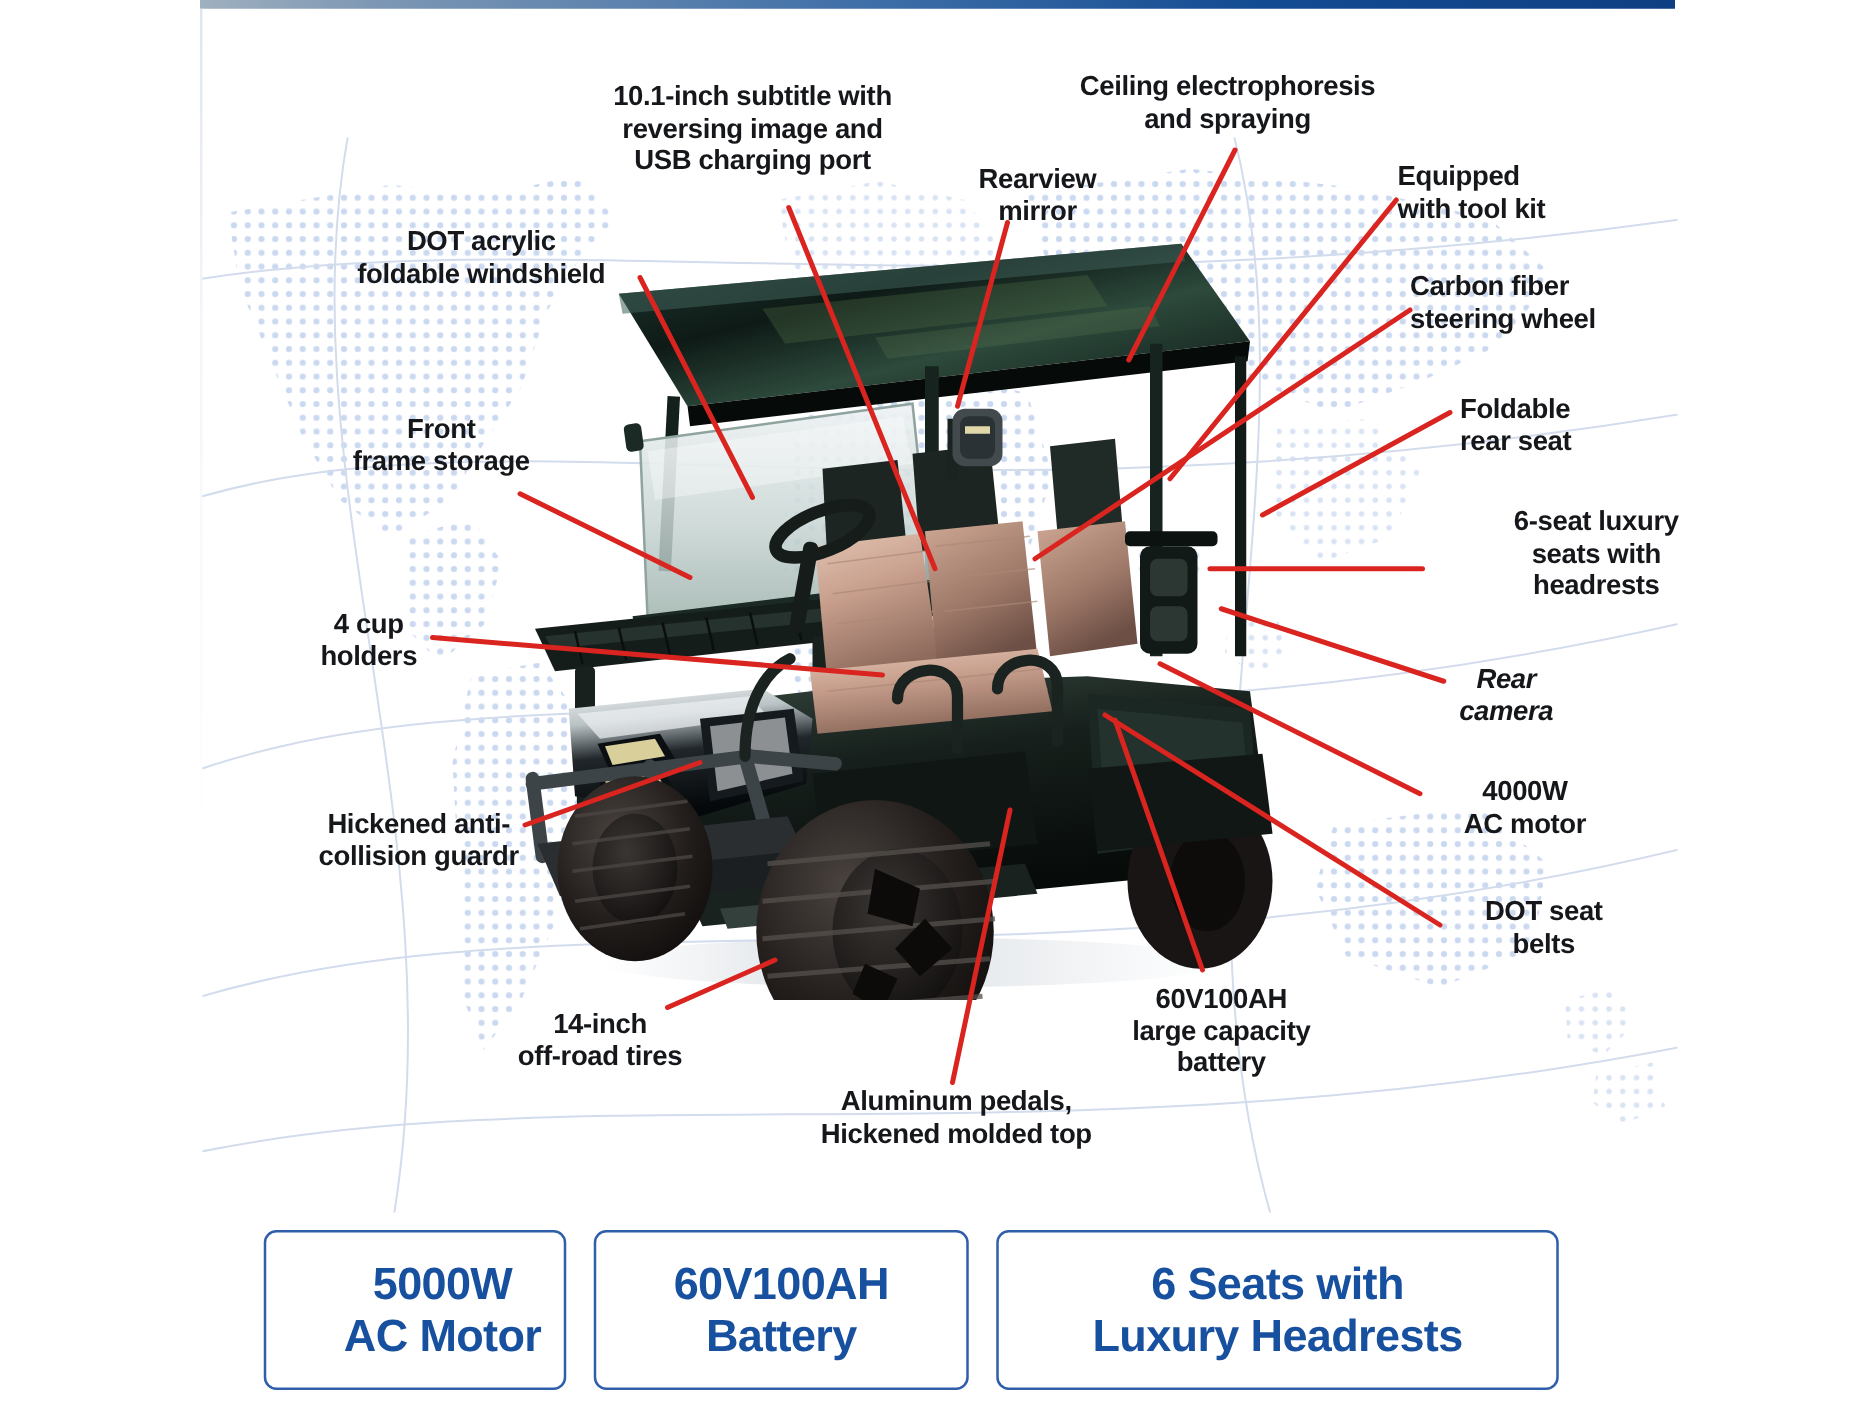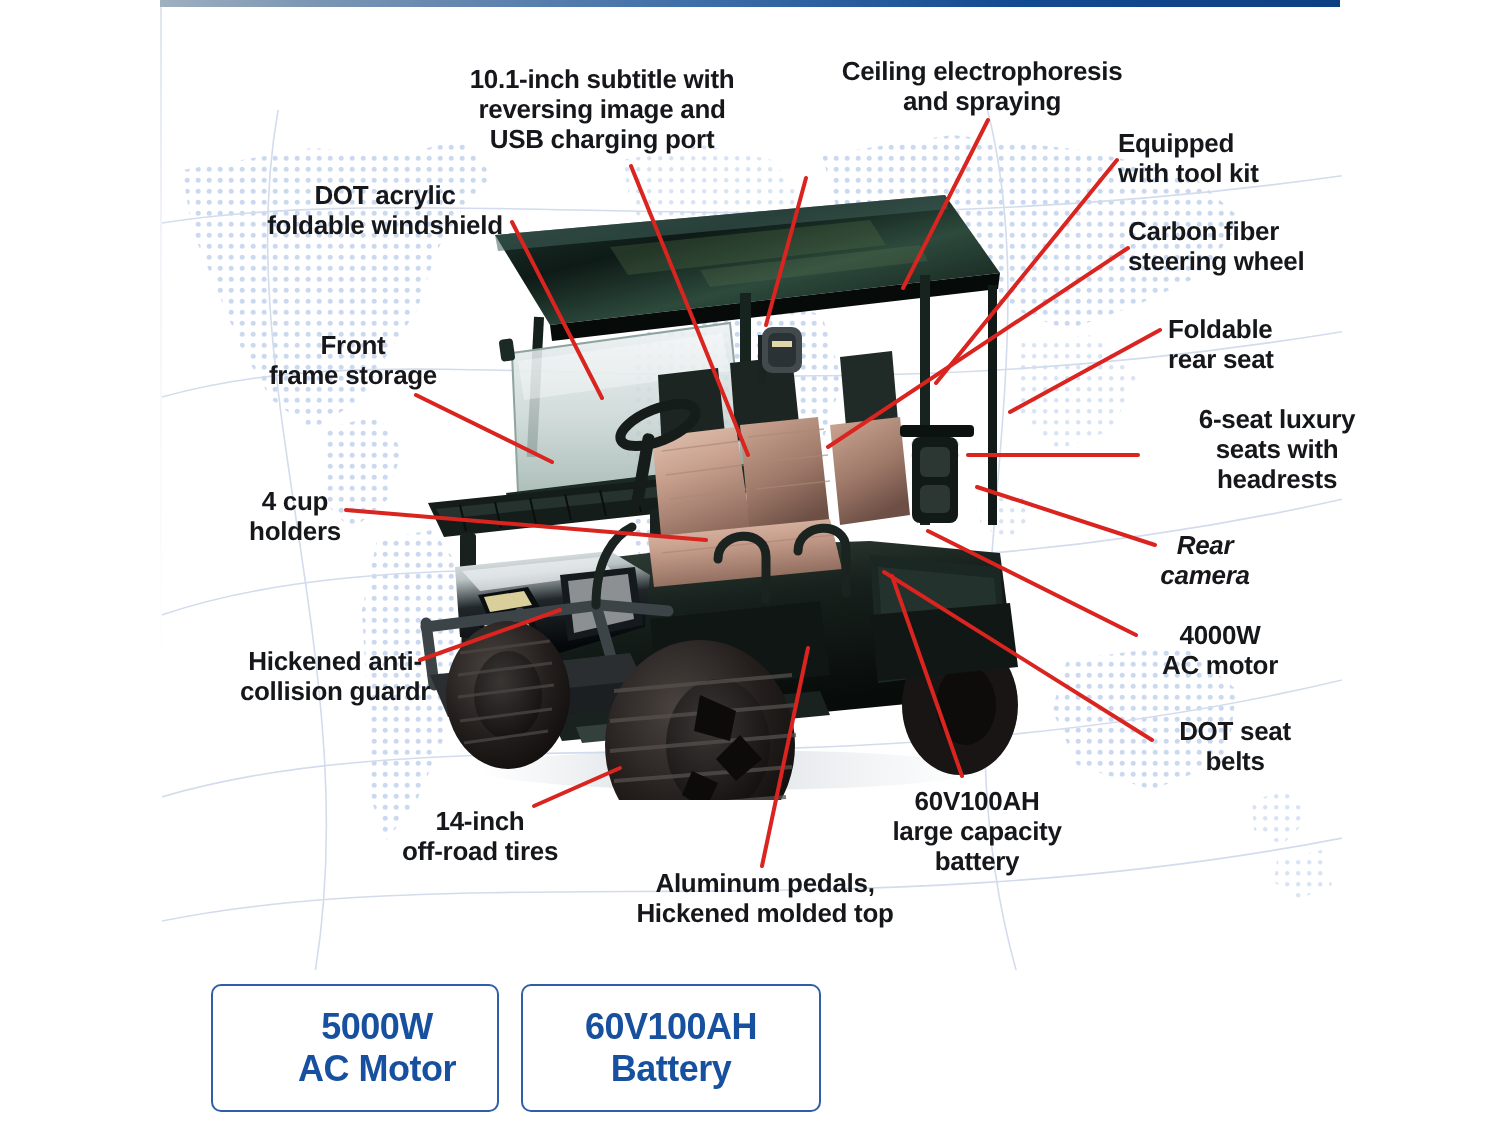--- a/index.html
+++ b/index.html
@@ -37,21 +37,21 @@
   }
 
   
   #leaders{ position:absolute; left:0; top:0; width:1500px; height:1125px; pointer-events:none; }
 
   
   .callout{
     position:absolute;
     color:#15171a;
     font-weight:700;
-    font-size:26px;
+    font-size:22px;
     line-height:1.16;
     letter-spacing:-.3px;
     white-space:pre-line;
     text-rendering:geometricPrecision;
   }
   .c-center{ text-align:center; }
   .c-left{ text-align:left; }
 
   
   #spec-row{
@@ -64,21 +64,21 @@
     background:#ffffff;
     display:flex; align-items:center; justify-content:center;
     text-align:center;
     color:#17509e;
     font-weight:700;
     font-size:36px;
     line-height:1.18;
     white-space:pre-line;
     letter-spacing:-.5px;
   }
-  #spec-0{ width:288px;padding-left:44px; }
+  #spec-0{ width:242px;padding-left:44px; }
   #spec-1{ width:300px; }
   #spec-2{ width:450px; }
 </style>
 </head>
 <body>
 
 <div id="page">
 
   <div id="top-bar"></div>
   <div id="left-rule"></div>
@@ -363,20 +363,22 @@
   <div class="callout c-center" style="left:452px; top:64px; width:300px;">10.1-inch subtitle with
 reversing image and
 USB charging port</div>
 
   <div class="callout c-center" style="left:240px; top:180px; width:290px;">DOT acrylic
 foldable windshield</div>
 
   <div class="callout c-center" style="left:820px; top:56px; width:324px;">Ceiling electrophoresis
 and spraying</div>
 
+  <div class="callout c-center" style="left:760px; top:130px; width:140px;">Rearview
+mirror</div>
 
   <div class="callout c-left" style="left:1128px; top:216px; width:220px;">Carbon fiber
 steering wheel</div>
 
   <div class="callout c-left" style="left:1118px; top:128px; width:220px;">Equipped
 with tool kit</div>
 
   <div class="callout c-left" style="left:1168px; top:314px; width:190px;">Foldable
 rear seat</div>
 
@@ -410,15 +412,17 @@
 
   <div class="callout c-center" style="left:862px; top:786px; width:230px;">60V100AH
 large capacity
 battery</div>
 
   <div id="spec-row">
     <div id="spec-0" class="spec-box">5000W
 AC Motor</div>
     <div id="spec-1" class="spec-box">60V100AH
 Battery</div>
+    <div id="spec-2" class="spec-box">6 Seats with
+Luxury Headrests</div>
   </div>
 
 </div>
 
 </body></html>

